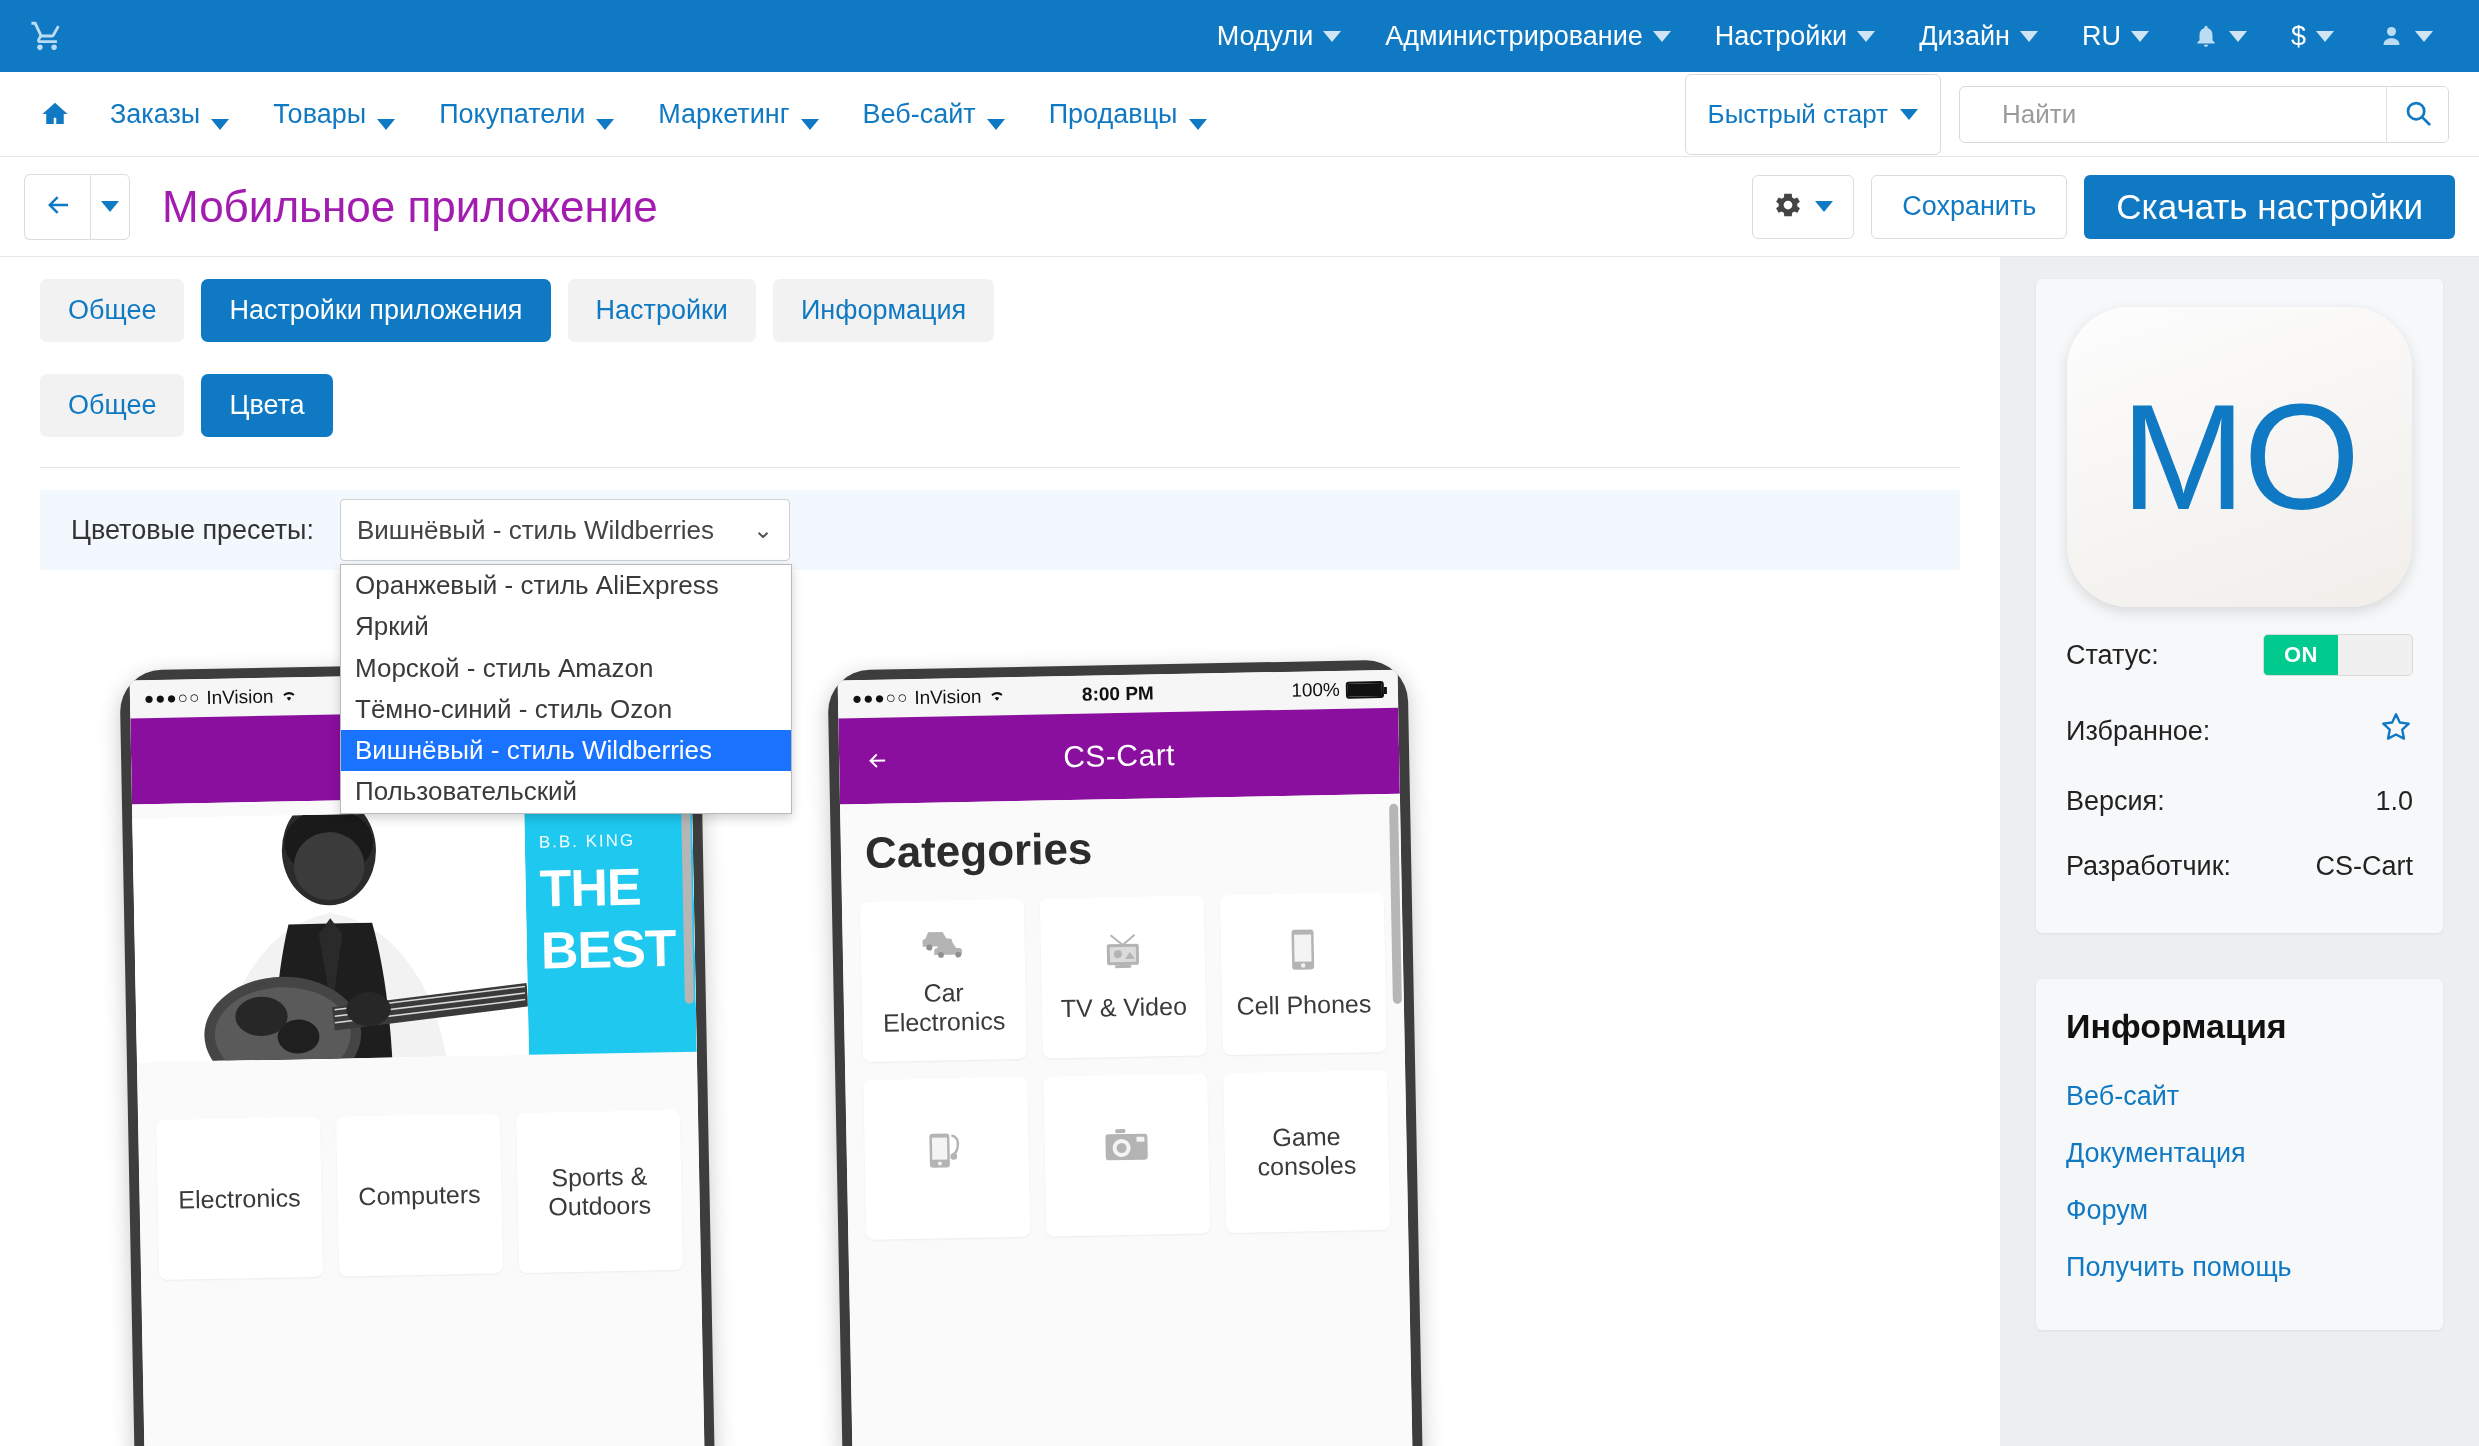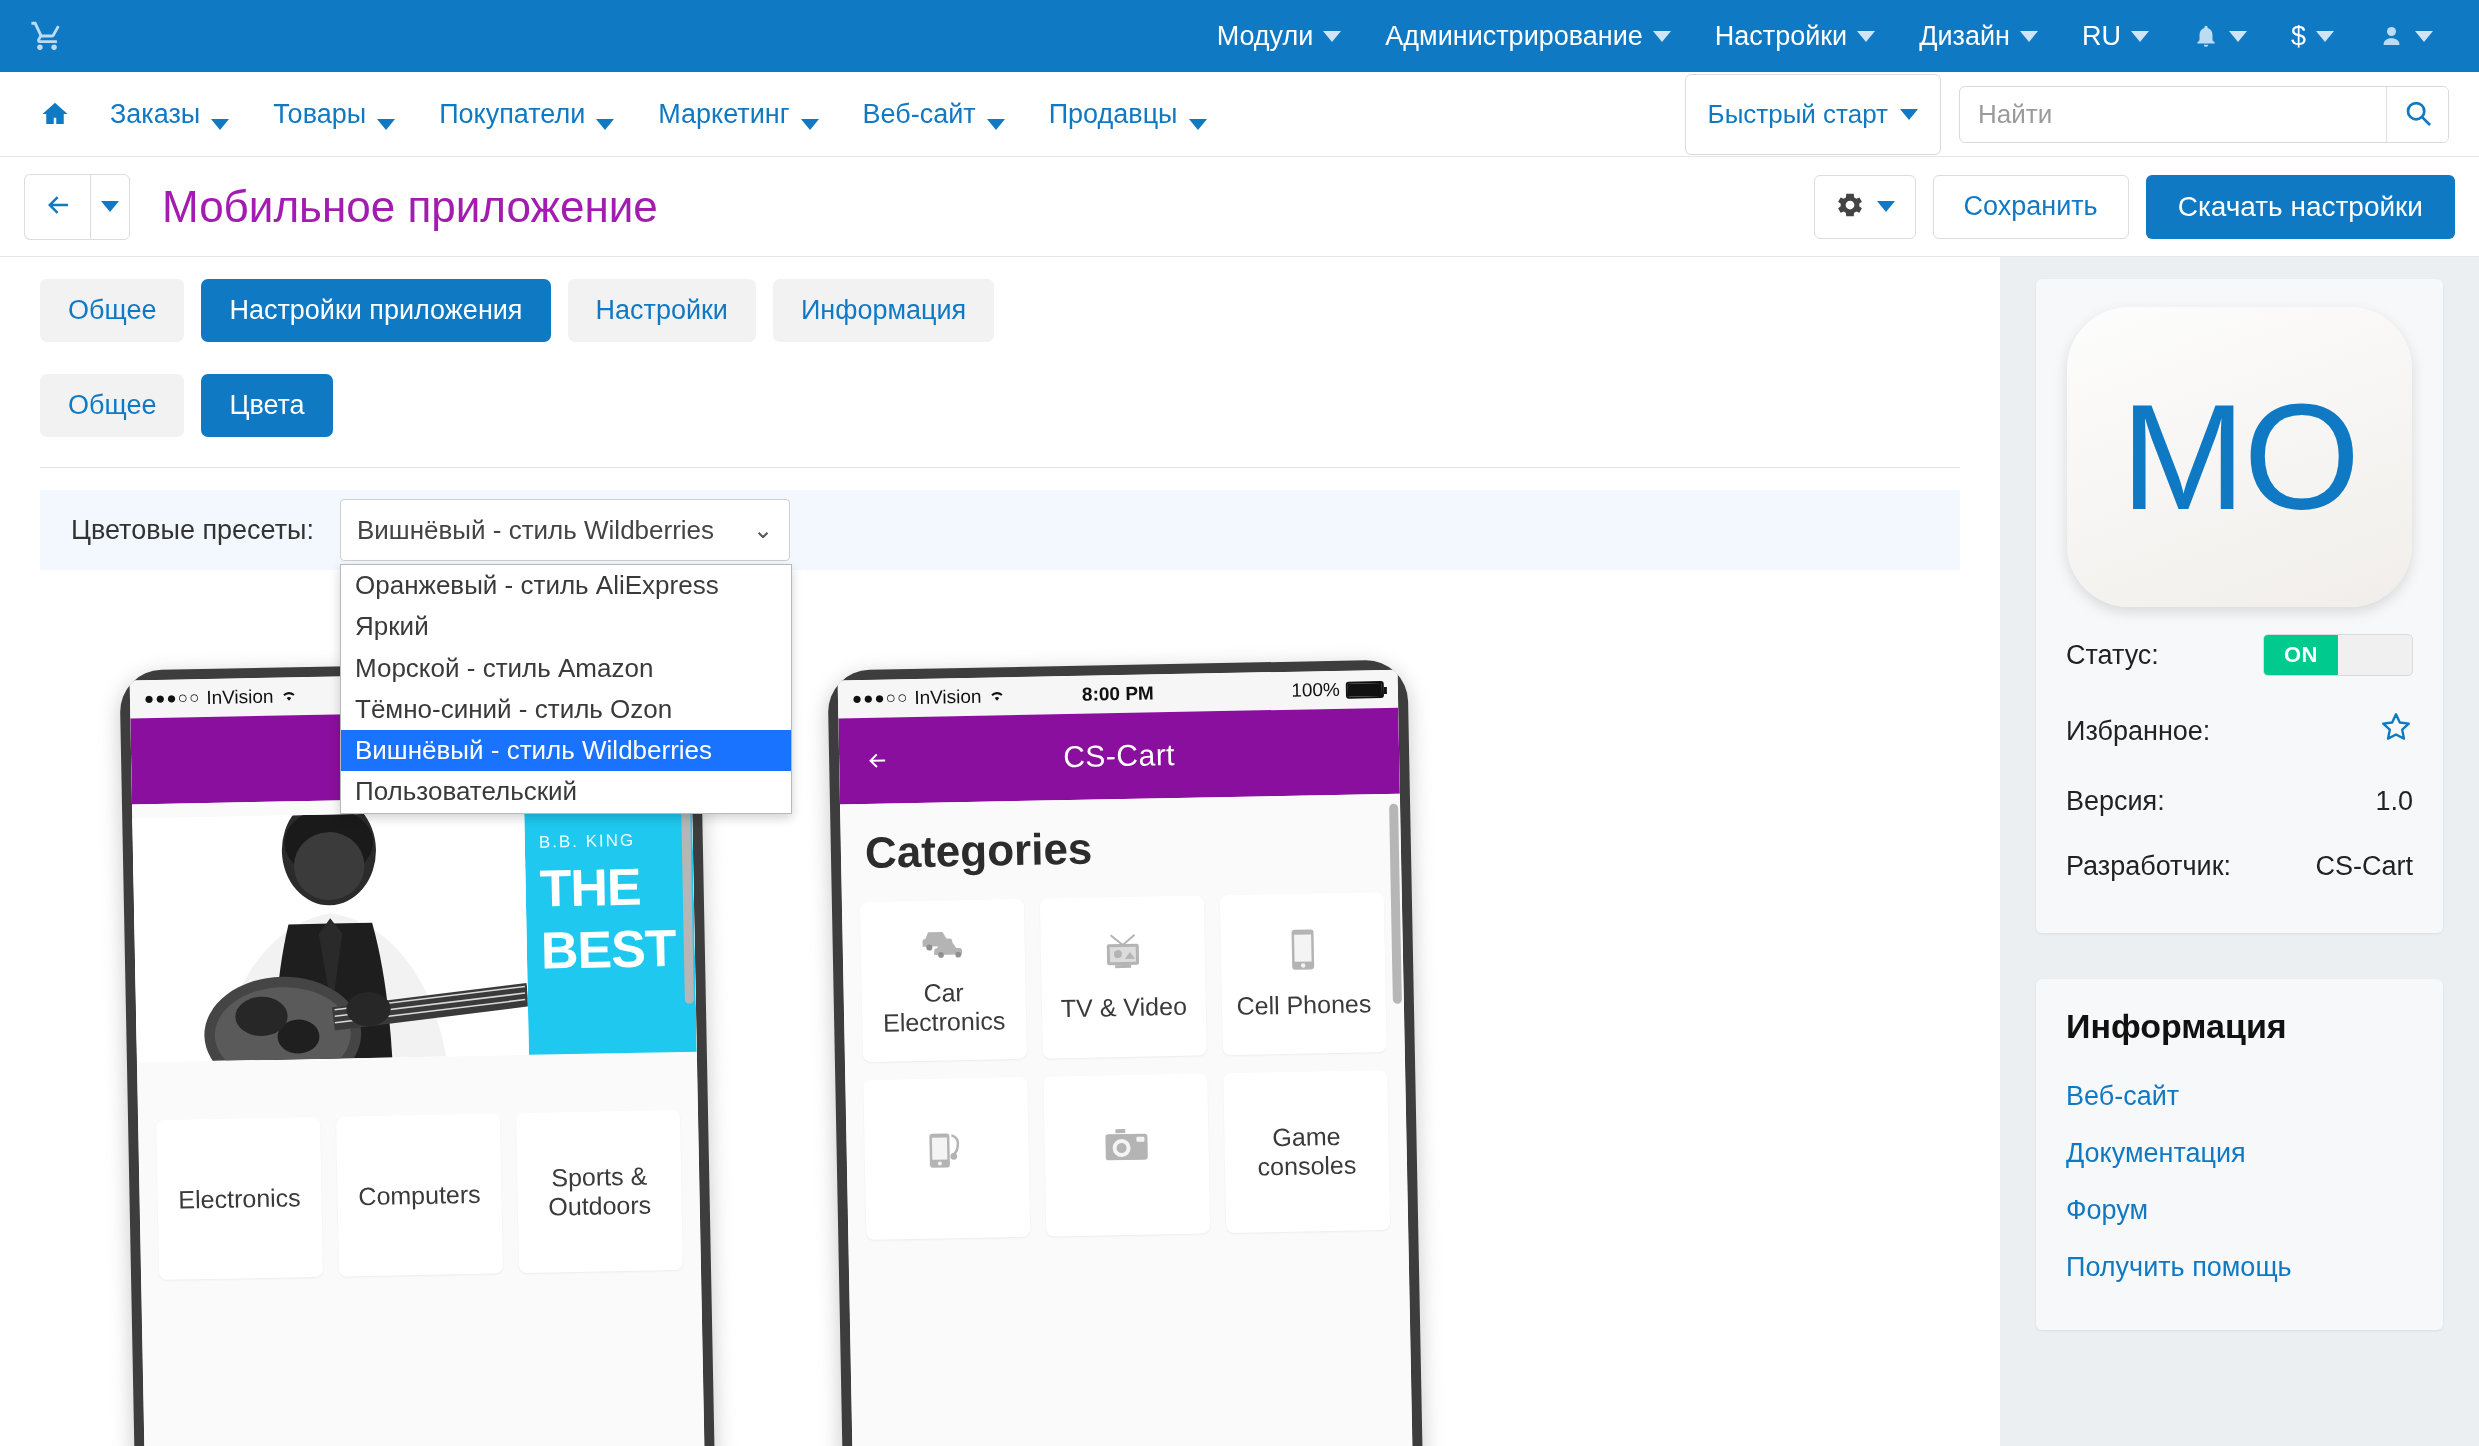--- a/index.html
+++ b/index.html
@@ -47,21 +47,21 @@
   .subnav-right { margin-left: auto; display: flex; align-items: center; gap: 18px; padding-right: 8px;}
   .qs-btn {
     border: 1px solid #d9d9d9; border-radius: 6px;
     color: #1079c3; font-size: 26px;
     padding: 24px 22px; background: #fff; cursor: pointer;
     display:flex; align-items:center; gap:12px; white-space: nowrap;
   }
   .search-wrap {
     display: flex; align-items: center;
     border: 1px solid #d9d9d9; border-radius: 6px; background: #fff;
-    height: 57px; width: 490px; overflow: hidden;
+    height: 57px; width: 490px; overflow: hidden; padding-left: 24px;
   }
   .search-wrap input {
     border: 0; outline: 0; flex: 1; height: 100%;
     padding: 0 18px; font-size: 26px; color: #333;
     font-family: "Liberation Sans", sans-serif; background: transparent;
   }
   .search-wrap input::placeholder { color: #9b9b9b; }
   .search-btn {
     width: 62px; height: 100%; border: 0; border-left: 1px solid #e2e2e2;
     background: #fff; color: #1079c3; cursor: pointer;
@@ -89,21 +89,21 @@
     height: 64px; padding: 0 20px; display:flex; align-items:center; gap: 12px;
     color:#555; cursor: pointer;
   }
   .save-btn {
     border: 1px solid #dcdcdc; border-radius: 6px; background: #fff;
     height: 64px; padding: 0 30px; color: #1079c3; font-size: 27px; cursor: pointer;
     display:flex; align-items:center; white-space: nowrap;
   }
   .primary-btn {
     border: 0; border-radius: 6px; background: #1079c3;
-    height: 64px; padding: 0 32px; color: #fff; font-size: 28px; cursor: pointer;
+    height: 64px; padding: 0 32px; color: #fff; font-size: 35px; cursor: pointer;
     display:flex; align-items:center; white-space: nowrap;
   }
 
   
   .layout { display: flex; height: calc(1446px - 72px - 85px - 100px); }
   .content { flex: 1; position: relative; background:#fff; overflow: hidden; }
   .sidebar {
     width: 479px; background: #eceff1; padding: 22px 36px 0 36px;
     position: relative;
   }

